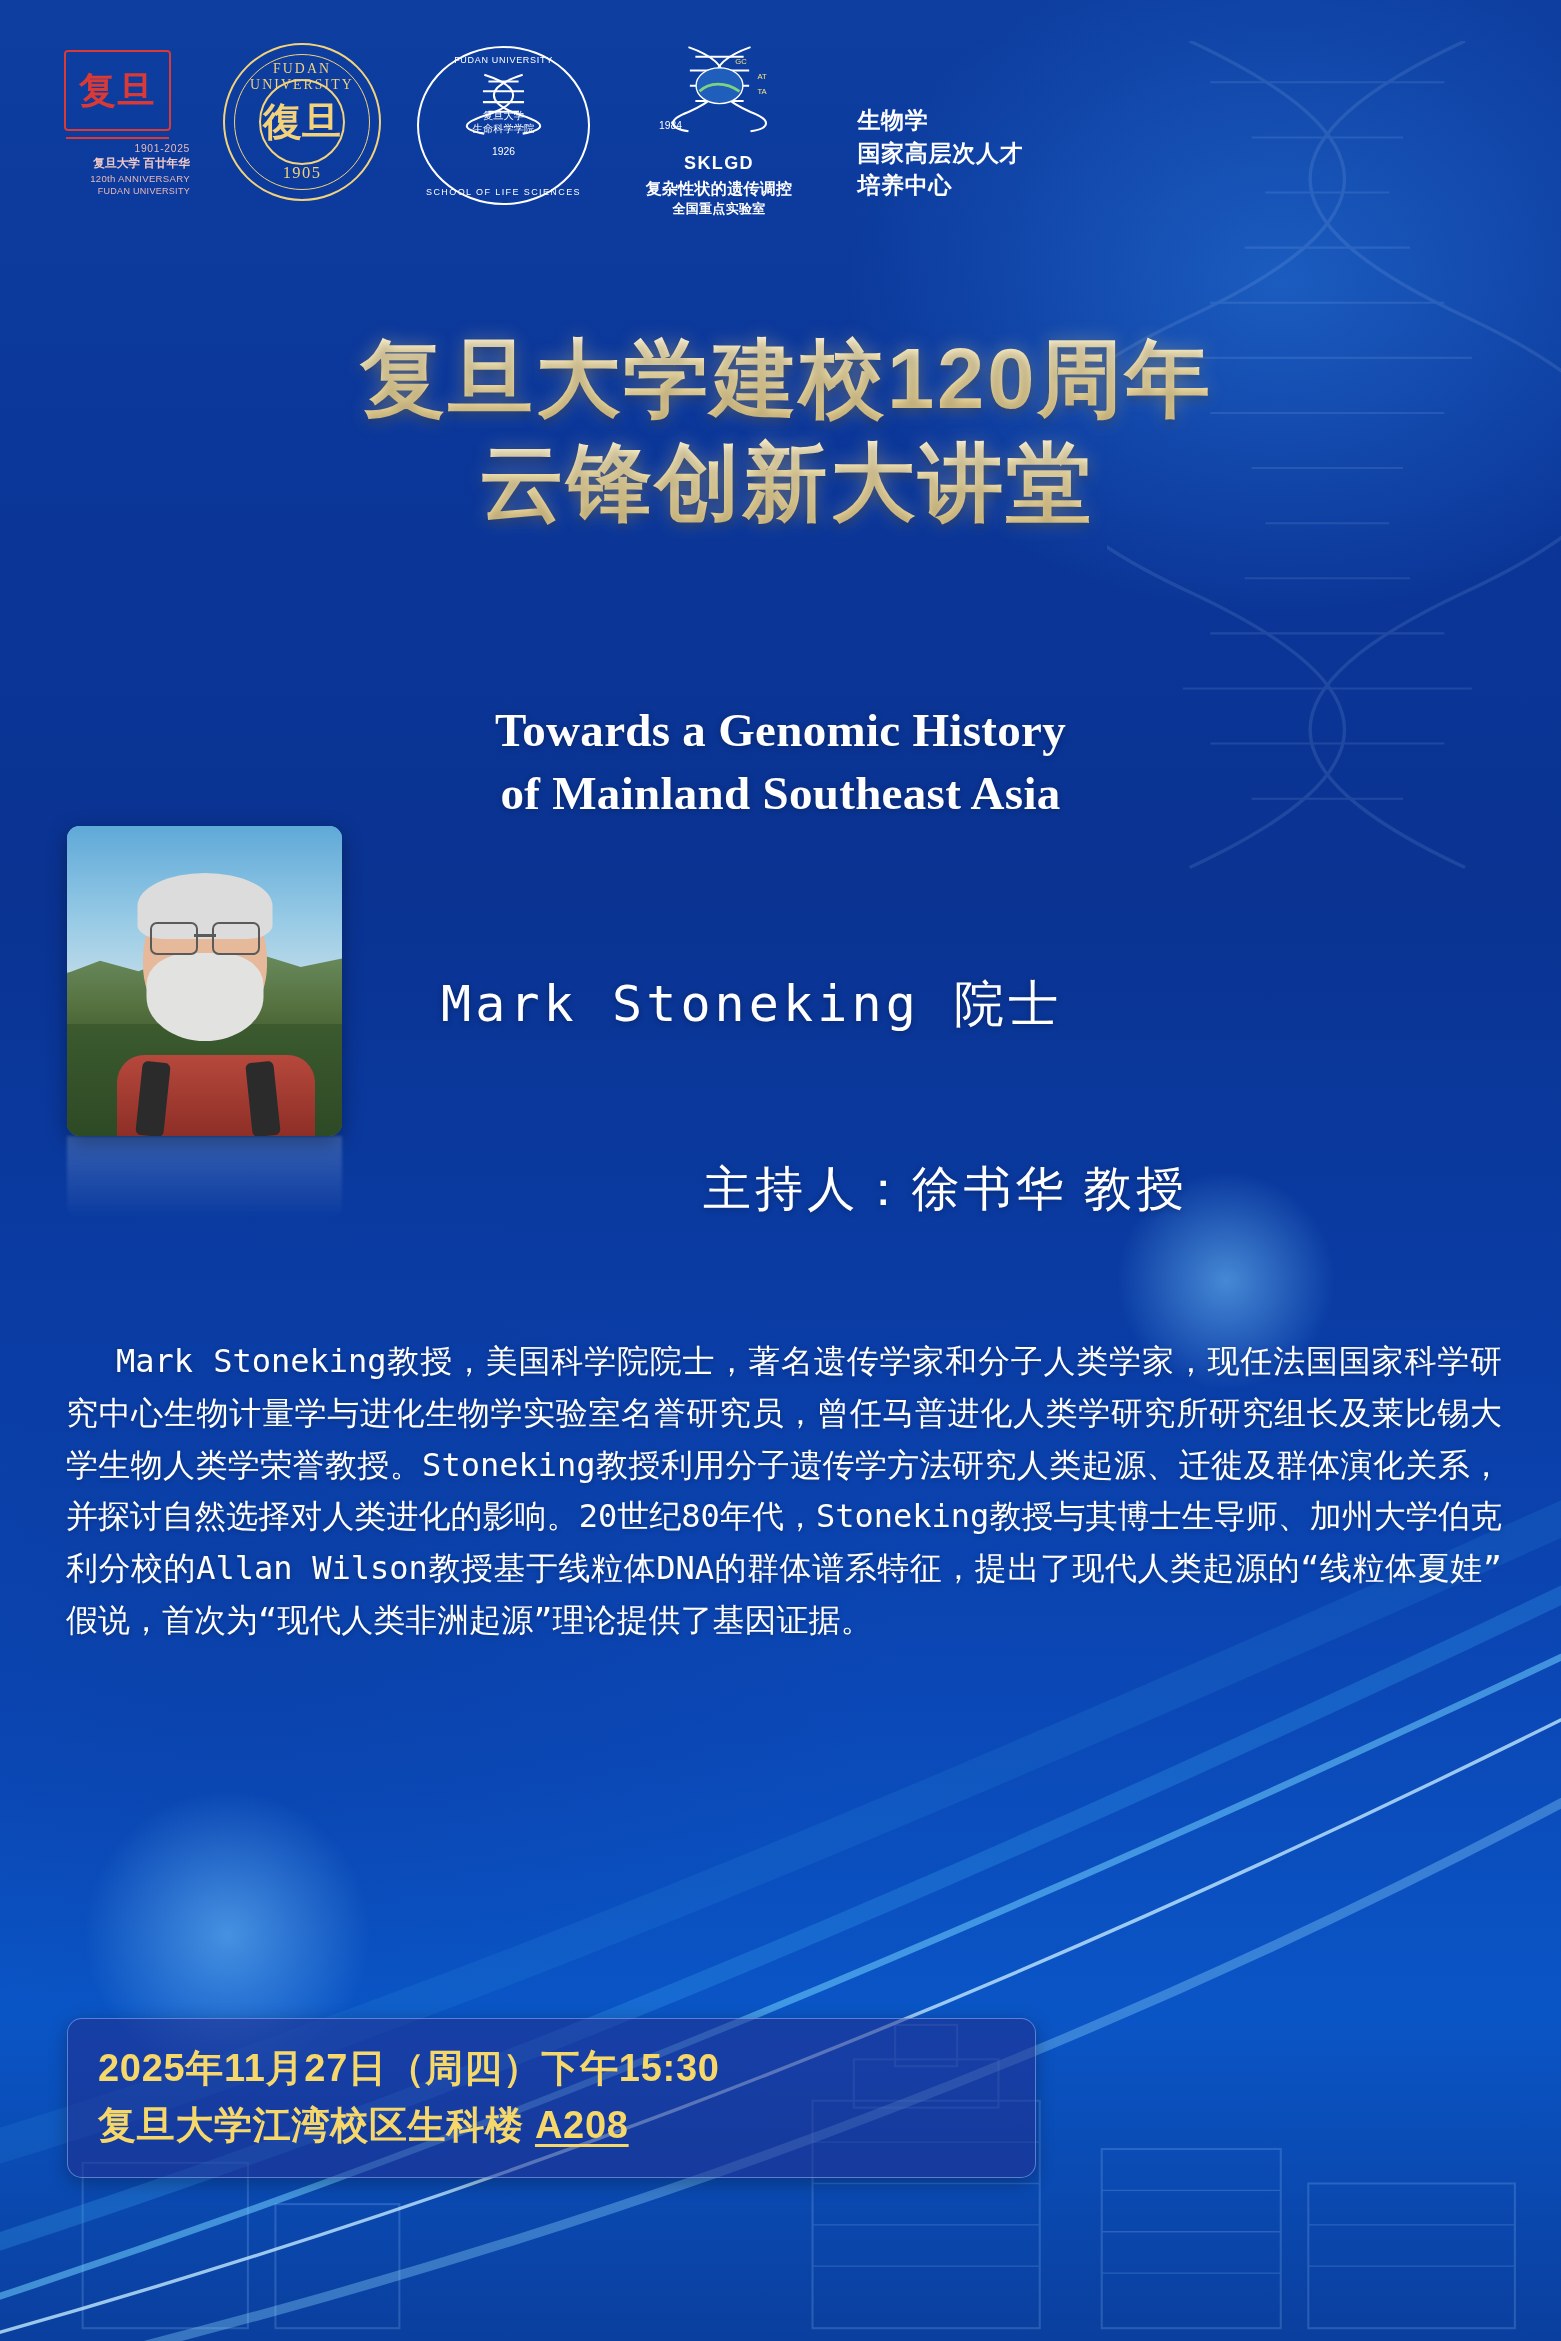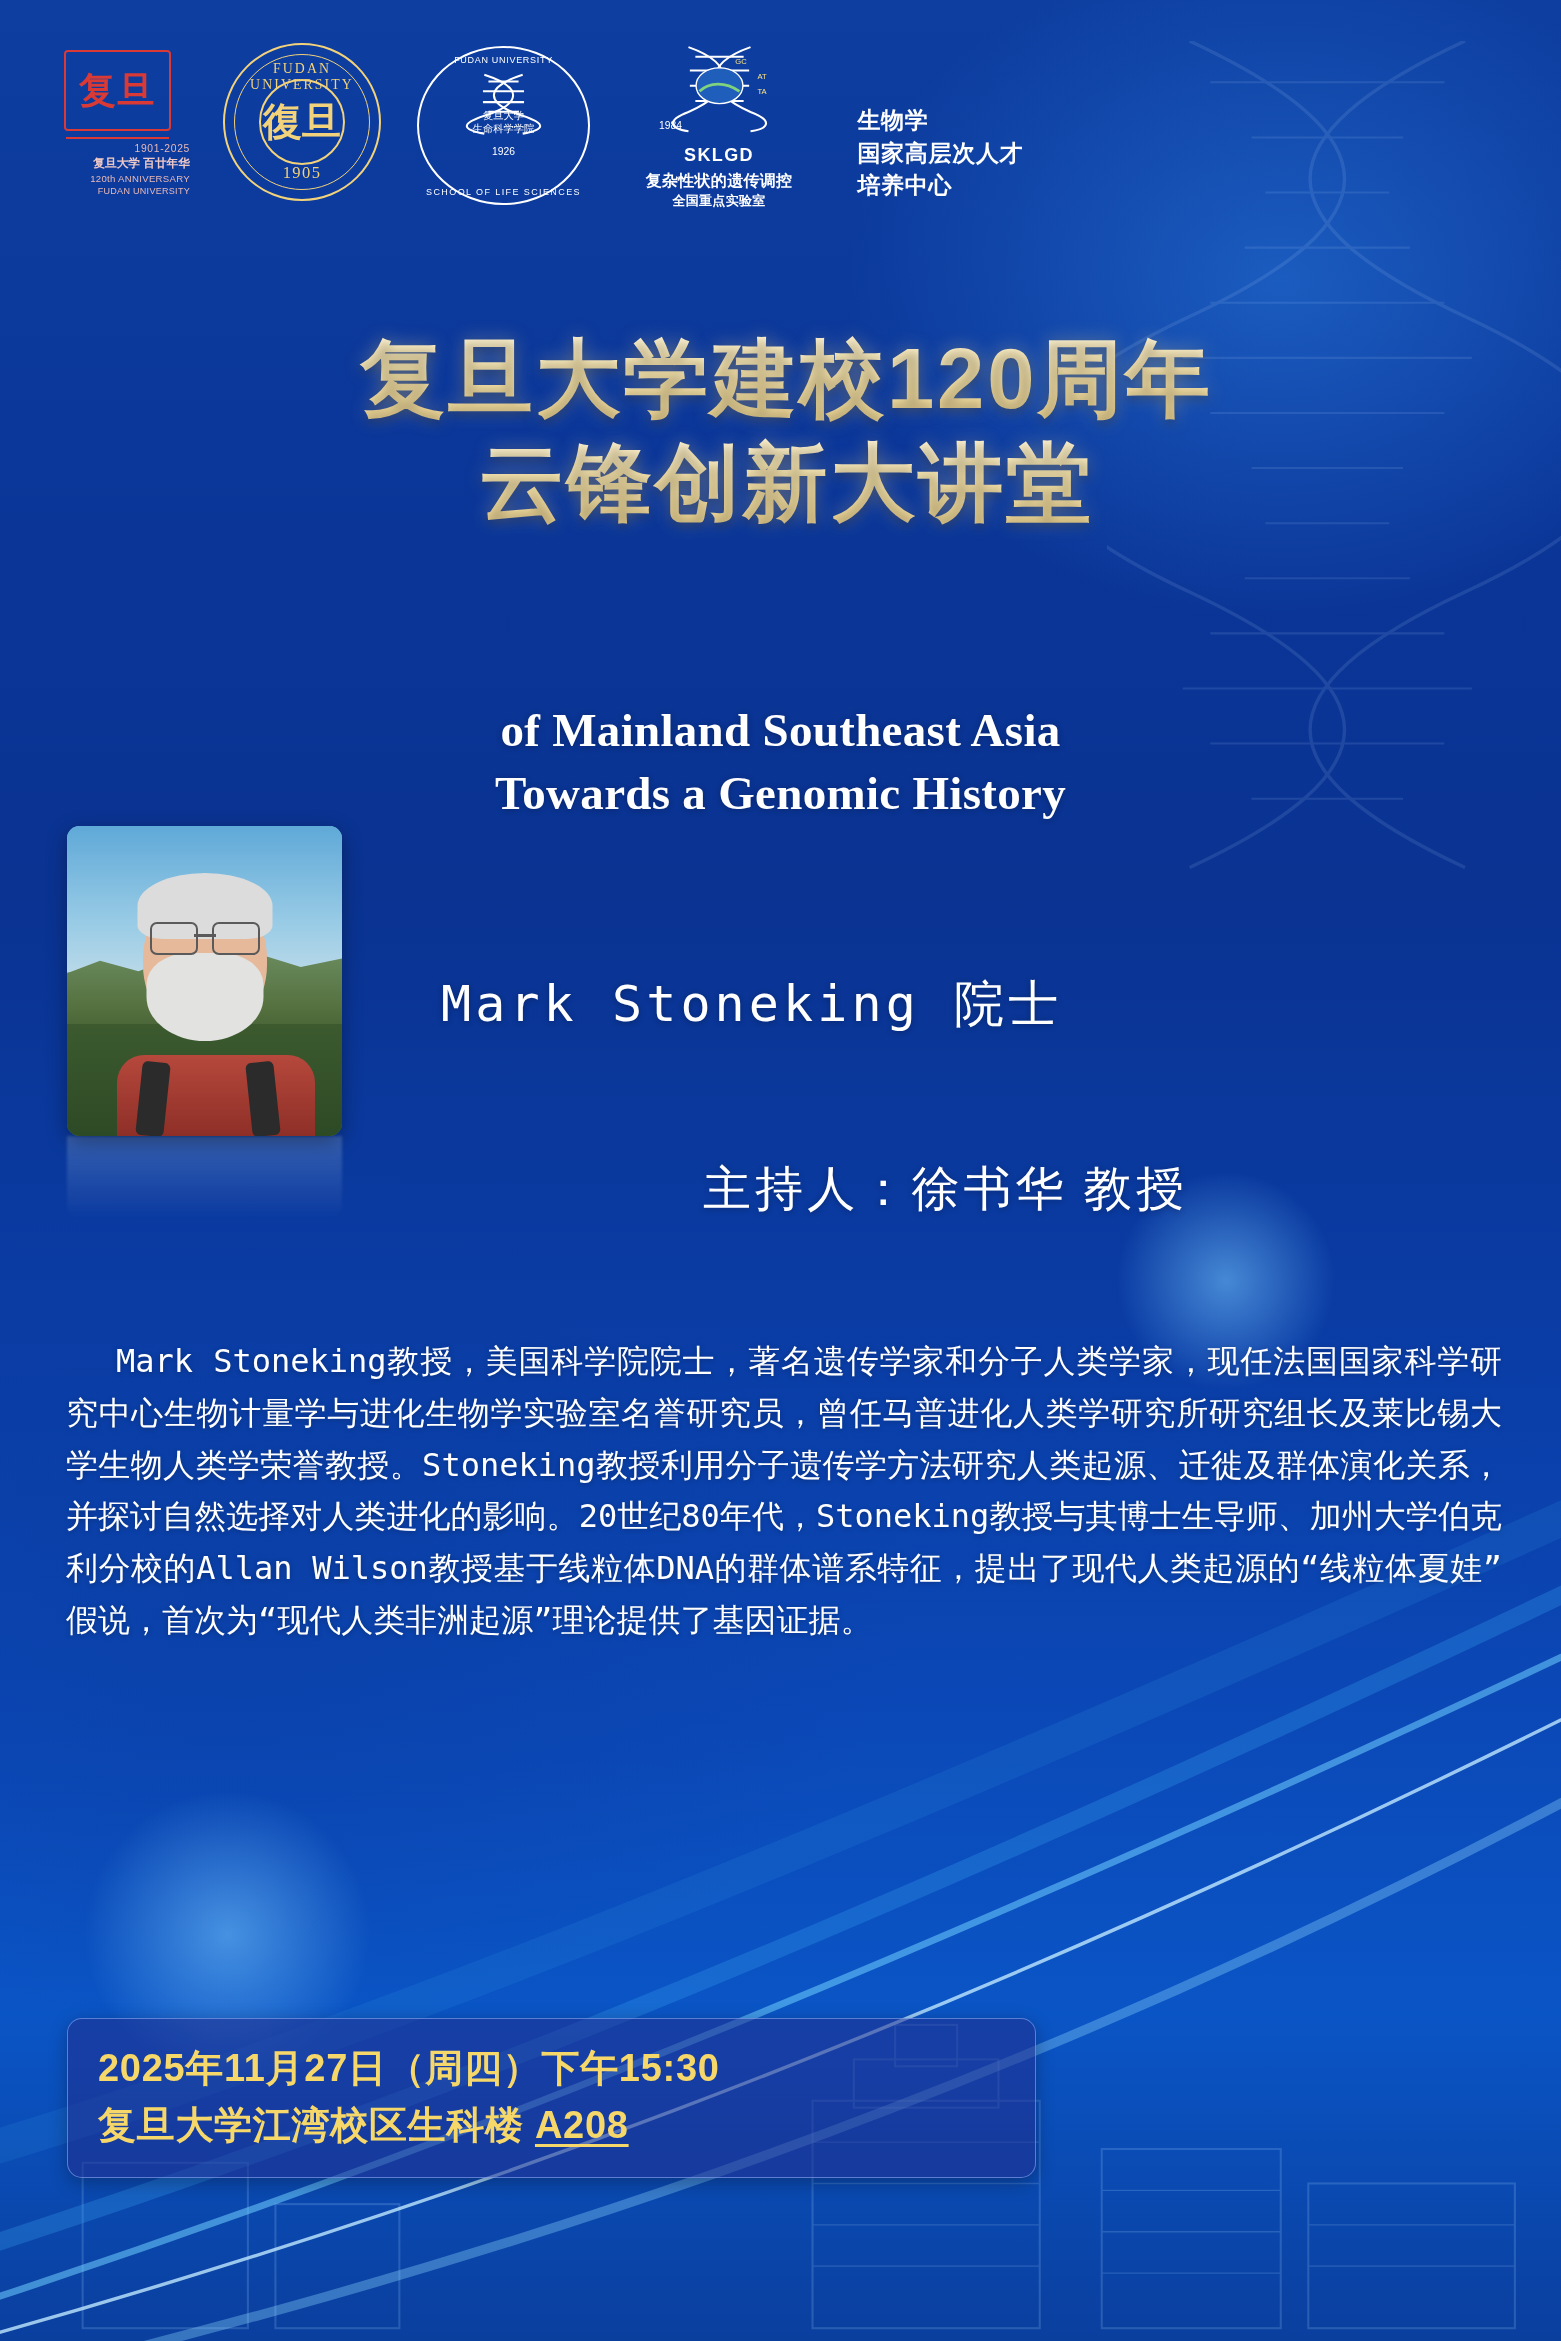--- a/index.html
+++ b/index.html
@@ -143,21 +143,21 @@
   .logo-school .arc-bot { bottom: 11px; font-size: 9px; letter-spacing: 1.4px;}
   .logo-school .cn1 { position: absolute; left:0; right:0; top: 67px; text-align:center; color:#fff; font-size: 10.3px; line-height: 1.25;}
   .logo-school .yr { position: absolute; left:0; right:0; top: 103px; text-align:center; color:#fff; font-size: 10.3px;}
   .logo-school .helix {
     position: absolute; left: 51px; top: 29px; width: 77px; height: 63px;
   }
 
   .logo-lab { width: 186px; text-align: center; }
   .logo-lab .emblem { width: 131px; height: 91px; margin: 0 auto; position: relative;}
   .logo-lab .yr { color: #fff; font-size: 10.3px; position: absolute; left: 5.5px; bottom: 2.8px;}
-  .logo-lab .sk { color: #ffffff; font-weight: bold; font-size: 18px; letter-spacing: 1.4px; margin-top: 11px;}
+  .logo-lab .sk { color: #ffffff; font-weight: bold; font-size: 18px; letter-spacing: 1.4px; margin-top: 19px;}
   .logo-lab .l1 { color: #fff; font-size: 16px; font-weight: bold; margin-top: 5px; letter-spacing: 0.3px;}
   .logo-lab .l2 { color: #fff; font-size: 13px; font-weight: bold; letter-spacing: 0.3px;}
 
   .logo-center {
     margin-left: 12.4px;
     padding-top: 61px;
     color: #ffffff;
     font-size: 23px;
     line-height: 1.42;
     font-weight: 600;
@@ -442,22 +442,22 @@
 国家高层次人才
 培养中心</div>
   </div>
 
   <div class="title-block">
     <div class="title-cn">复旦大学建校120周年</div>
     <div class="title-cn">云锋创新大讲堂</div>
   </div>
 
   <div class="subtitle-en">
+    <div>Towards a Genomic History</div>
     <div>of Mainland Southeast Asia</div>
-    <div>Towards a Genomic History</div>
   </div>
 
   <div class="portrait-reflection"></div>
   <div class="portrait-wrap">
     <div class="portrait">
       <div class="sky"></div>
       <div class="hills"></div>
       <div class="ground"></div>
       <div class="shirt"></div>
       <div class="strapL"></div>

